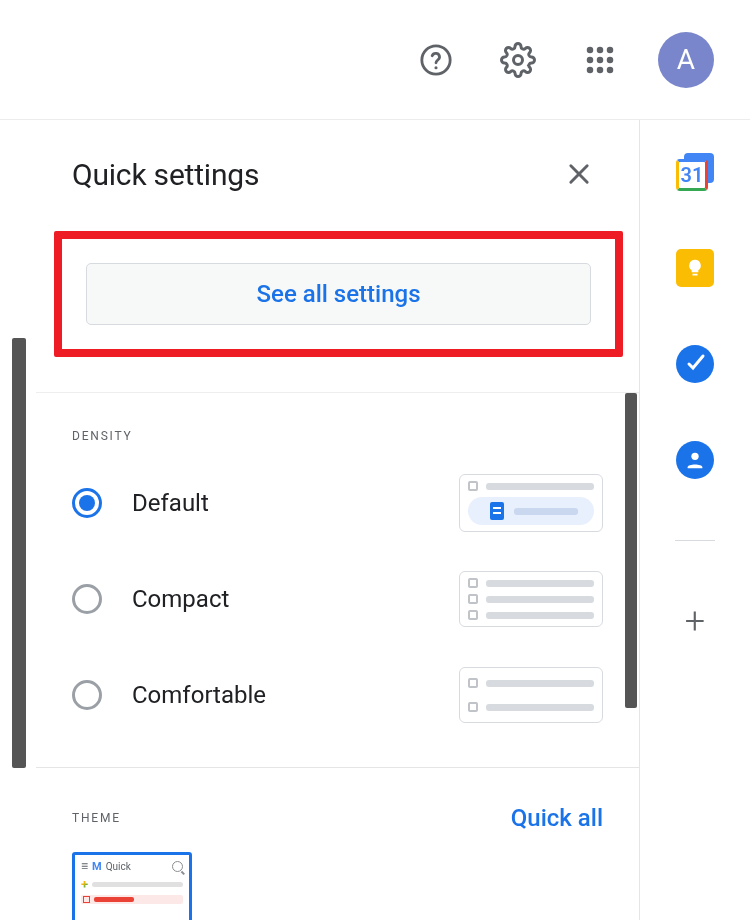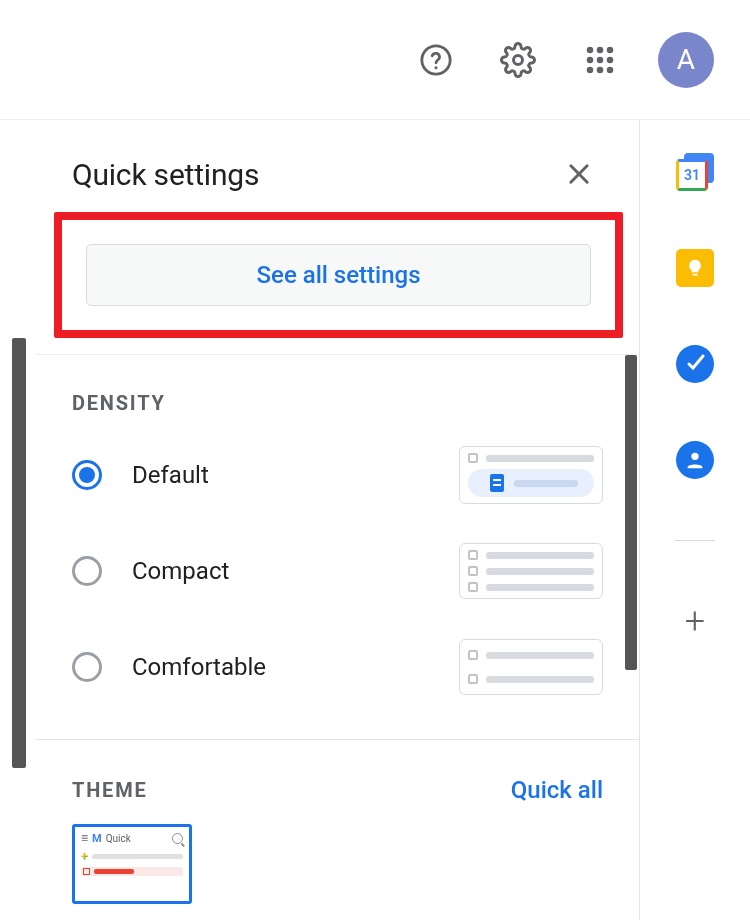--- a/index.html
+++ b/index.html
@@ -36,20 +36,21 @@
     width:14px; height:430px;
     background:#555;
     border-radius:2px;
   }
   .panel {
     flex:1;
     border-right:1px solid #e5e5e5;
     display:flex;
     flex-direction:column;
     overflow:hidden;
+    gap:19px;
   }
   .panel-header {
     display:flex;
     align-items:center;
     justify-content:space-between;
     padding: 34px 40px 12px 36px;
   }
   .panel-title { font-size:30px; letter-spacing:-0.2px; color:#202124; }
   .close-x { width:40px; height:40px; display:flex; align-items:center; justify-content:center; color:#5f6368; cursor:pointer; }
   .highlight-box {
@@ -83,21 +84,21 @@
     right:2px; top:0;
     width:12px; height:315px;
     background:#555;
     border-radius:2px;
   }
   .section {
     padding: 36px 36px 24px 36px;
     border-bottom:1px solid #e5e5e5;
   }
   .section-title-row { display:flex; justify-content:space-between; align-items:center; margin-bottom:12px; }
-  .section-title { font-size:20px; font-weight:700; letter-spacing:1.8px; color:#5f6368; }
+  .section-title { font-size:12px; font-weight:400; letter-spacing:1.8px; color:#5f6368; }
   .link { color:#1a73e8; font-size:24px; font-weight:500; cursor:pointer; }
   .density-row {
     display:flex;
     align-items:center;
     height:96px;
     gap:30px;
   }
   .radio {
     width:30px; height:30px; border-radius:50%;
     border:3px solid #9aa0a6;
@@ -148,21 +149,21 @@
     display:flex;
     flex-direction:column;
     align-items:center;
     padding-top:32px;
     gap:56px;
   }
   .rail-icon { width:40px;height:40px;display:flex;align-items:center;justify-content:center;cursor:pointer; }
   .rail-divider { width:40px; border-top:1px solid #d7dbe0; margin:4px 0; }
   .cal-icon{position:relative;width:38px;height:38px;}
   .cal-back{position:absolute;top:0;right:0;width:30px;height:30px;background:#4285f4;border-radius:4px;}
-  .cal-front{position:absolute;bottom:0;left:0;width:32px;height:32px;background:#fff;border:3px solid #4285f4;border-right-color:#ea4335;border-bottom-color:#34a853;border-left-color:#fbbc04;border-radius:4px;display:flex;align-items:center;justify-content:center;font-size:14px;font-weight:600;color:#4285f4;}
+  .cal-front{position:absolute;bottom:0;left:0;width:32px;height:32px;background:#fff;border:3px solid #4285f4;border-right-color:#ea4335;border-bottom-color:#34a853;border-left-color:#fbbc04;border-radius:4px;display:flex;align-items:center;justify-content:center;font-size:20px;font-weight:600;color:#4285f4;}
   .keep-icon{width:38px;height:38px;background:#fbbc04;border-radius:5px;display:flex;align-items:center;justify-content:center;}
   .tasks-icon{width:38px;height:38px;border-radius:50%;background:#1a73e8;display:flex;align-items:center;justify-content:center;}
   .contacts-icon{width:38px;height:38px;border-radius:50%;background:#1a73e8;display:flex;align-items:center;justify-content:center;}
   .plus-icon{font-size:36px;color:#5f6368;font-weight:300;line-height:1;}
 </style>
 </head>
 <body>
 
 <div class="header">
   <div class="icon-btn">

